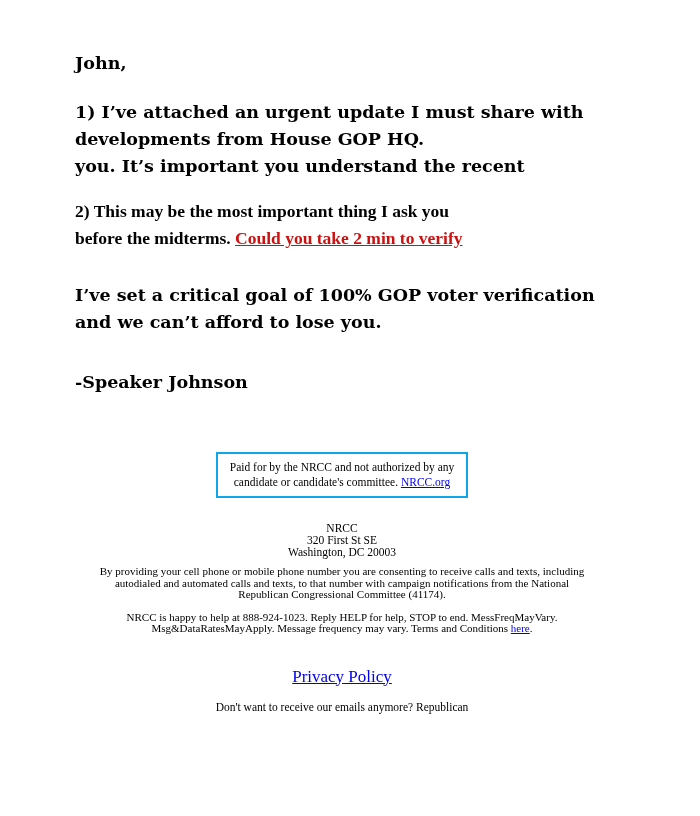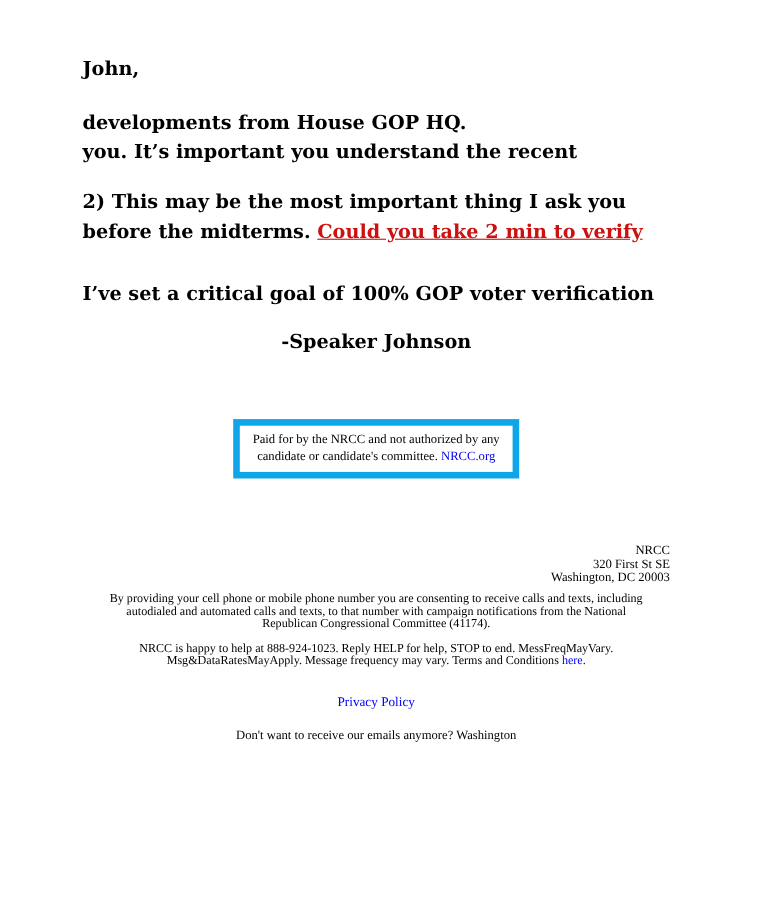--- a/index.html
+++ b/index.html
@@ -16,87 +16,89 @@
   
   .main p {
     font-family: "DejaVu Serif", serif;
     font-weight: 700;
     font-size: 17.5px;
     line-height: 27px;
     margin: 0 0 18px 0;
     color: #000000;
   }
   .main p.greeting { margin-bottom: 22px; }
-  .main p.para2    { margin-bottom: 30px; }
-  .main p.para3    { margin-bottom: 16px; }
-  .main p.signature{ margin-bottom: 0; text-align: center; }
+  .main p.para2    { margin-bottom: 30px; font-family: Liberation Serif, serif; }
+  .main p.para3    { margin-bottom: 33px; }
+  .main p.signature{ margin-bottom: 0; }
   .ln { display: block; }
   a.red-link {
     color: var(--red-link, #cc1111);
     text-decoration: underline;
     cursor: pointer;
   }
   a.blue-link {
     color: var(--blue-link, #0000ee);
+    text-decoration: underline;
     cursor: pointer;
   }
   
   .footer { text-align: center; color: #000000; }
   .paid-wrap { margin-top: 56px; }
   .paid-box {
     display: inline-block;
-    border: 6px solid #0ea5e9;
+    border: 2px solid #0ea5e9;
     padding: 6px 12px;
     font-size: 11.5px;
     line-height: 15px;
     text-align: center;
   }
   .address {
-    margin-top: 60px;
+    margin-top: 24px;
     font-size: 11.5px;
     line-height: 12px;
-    text-align: right;
   }
   .consent {
     margin-top: 8px;
     font-size: 11px;
     line-height: 11.5px;
   }
   .help {
     margin-top: 11px;
     font-size: 11px;
     line-height: 11.5px;
   }
-  .privacy { margin-top: 24px; font-size: 12px; line-height: 13px; }
+  .privacy { margin-top: 35px; font-size: 17px; line-height: 13px; }
   .unsub   { margin-top: 18px; font-size: 11.5px; line-height: 13px; }
 </style>
 </head>
 <body>
 
 <div class="page">
 
   <div class="main">
 
     <p class="greeting">John,</p>
 
     <p class="para1">
+      <span class="ln">1) I’ve attached an urgent update I must share with</span>
       <span class="ln">developments from House GOP HQ.</span>
       <span class="ln">you. It’s important you understand the recent</span>
     </p>
 
     <p class="para2">
       <span class="ln">2) This may be the most important thing I ask you</span>
       <span class="ln">
         <span>before the midterms.</span>
         <a class="red-link"><span>Could you take 2 min to verify</span><br></a>
       </span>
     </p>
 
     <p class="para3">
       <span class="ln">I’ve set a critical goal of 100% GOP voter verification</span>
+      <span class="ln">and we can’t afford to lose you.</span>
     </p>
 
     <p class="signature">-Speaker Johnson</p>
 
   </div>
 
   <div class="footer">
 
     <div class="paid-wrap">
       <div class="paid-box">
@@ -127,18 +129,18 @@
         <a class="blue-link">here</a><span>.</span>
       </span>
     </div>
 
     <div class="privacy">
       <a class="blue-link">Privacy Policy</a>
     </div>
 
     <div class="unsub">
       <span>Don't want to receive our emails anymore?</span>
-      <span>Washington</span>
+      <span>Republican</span>
     </div>
 
   </div>
 
 </div>
 
 </body></html>

